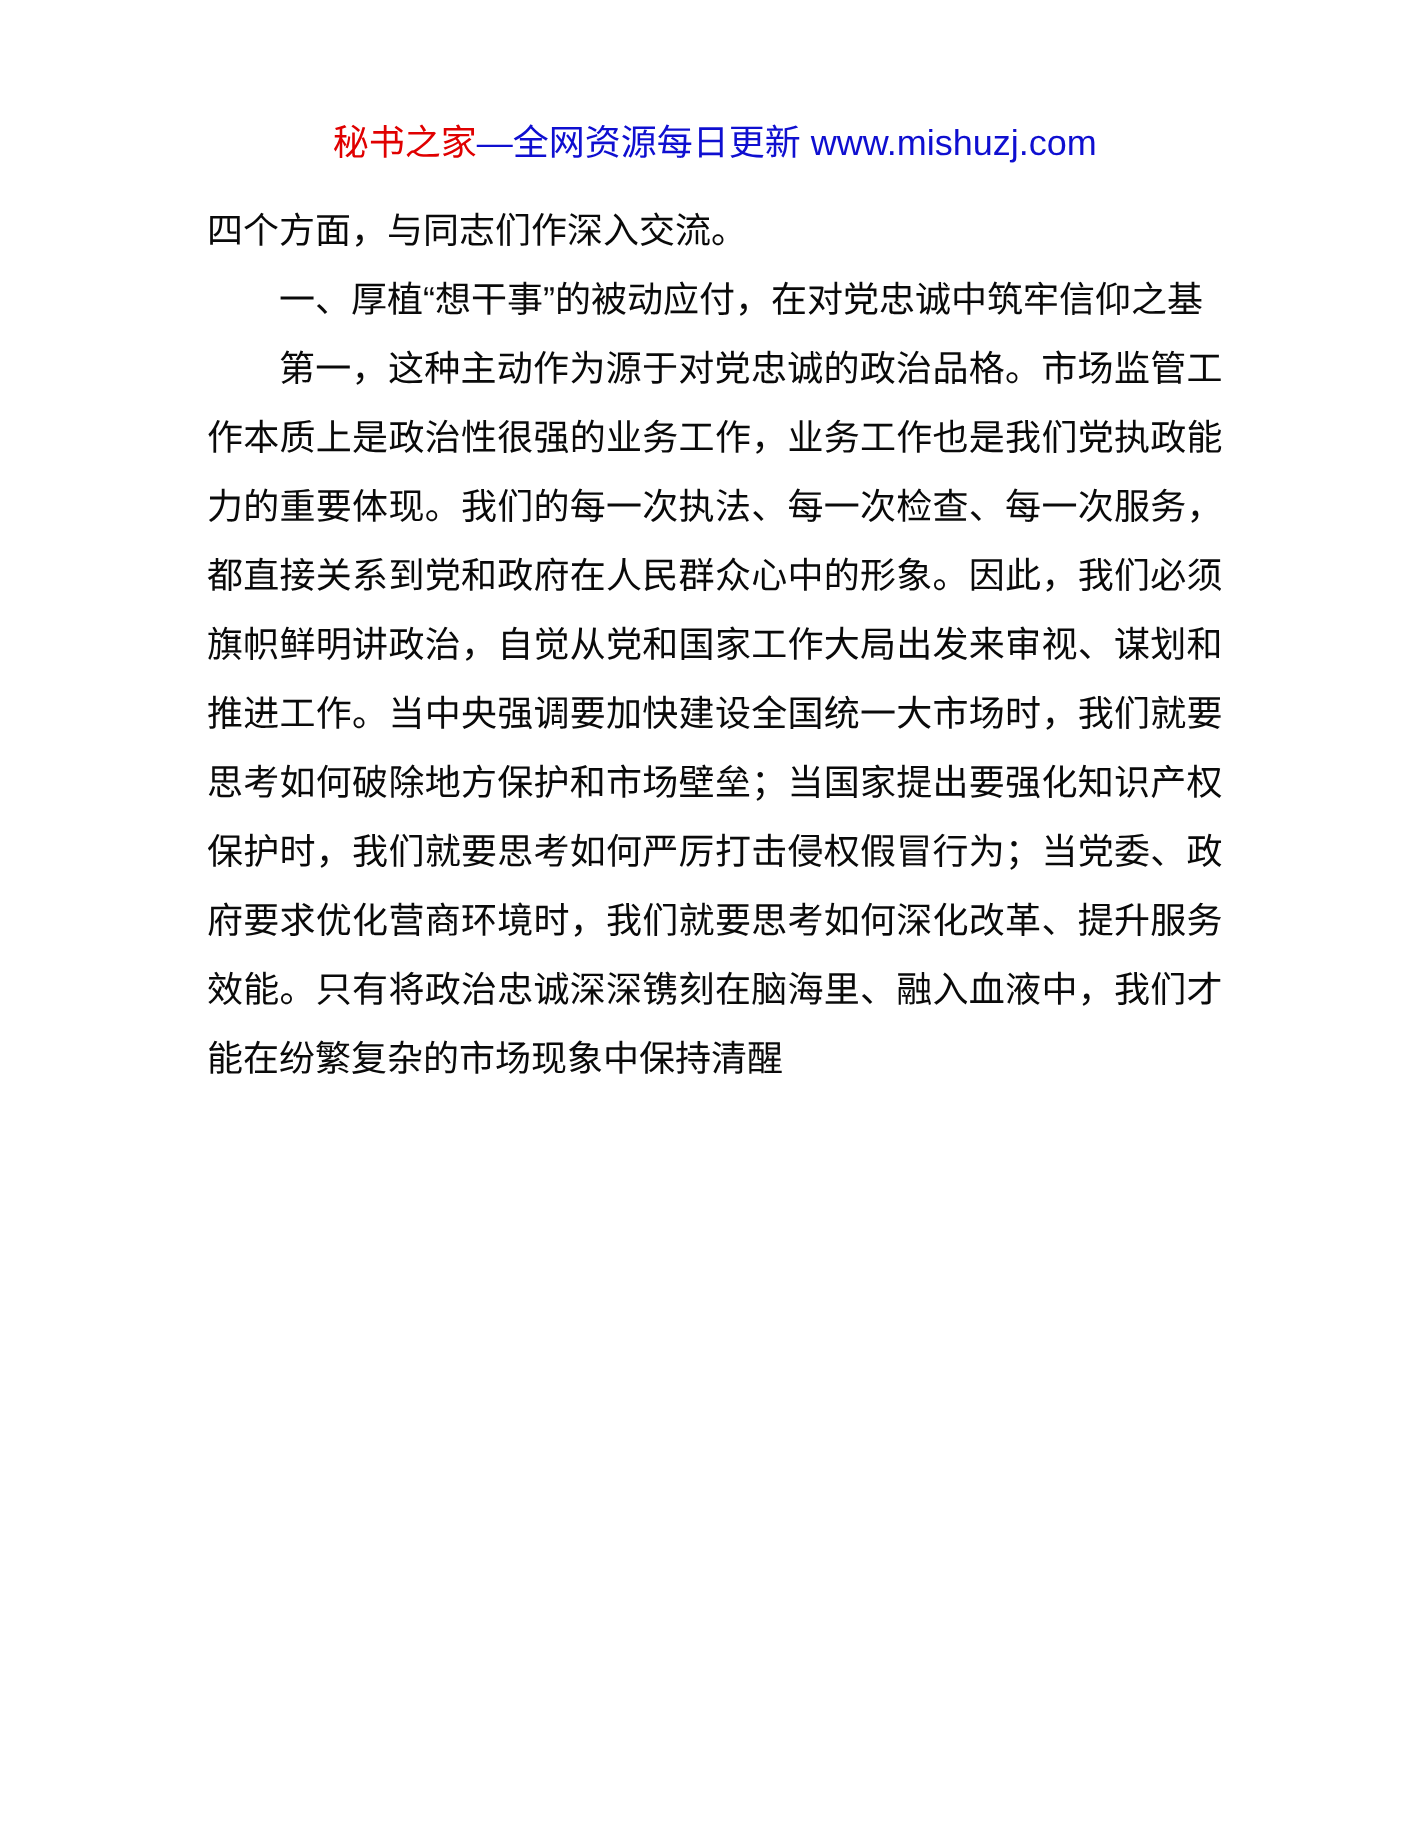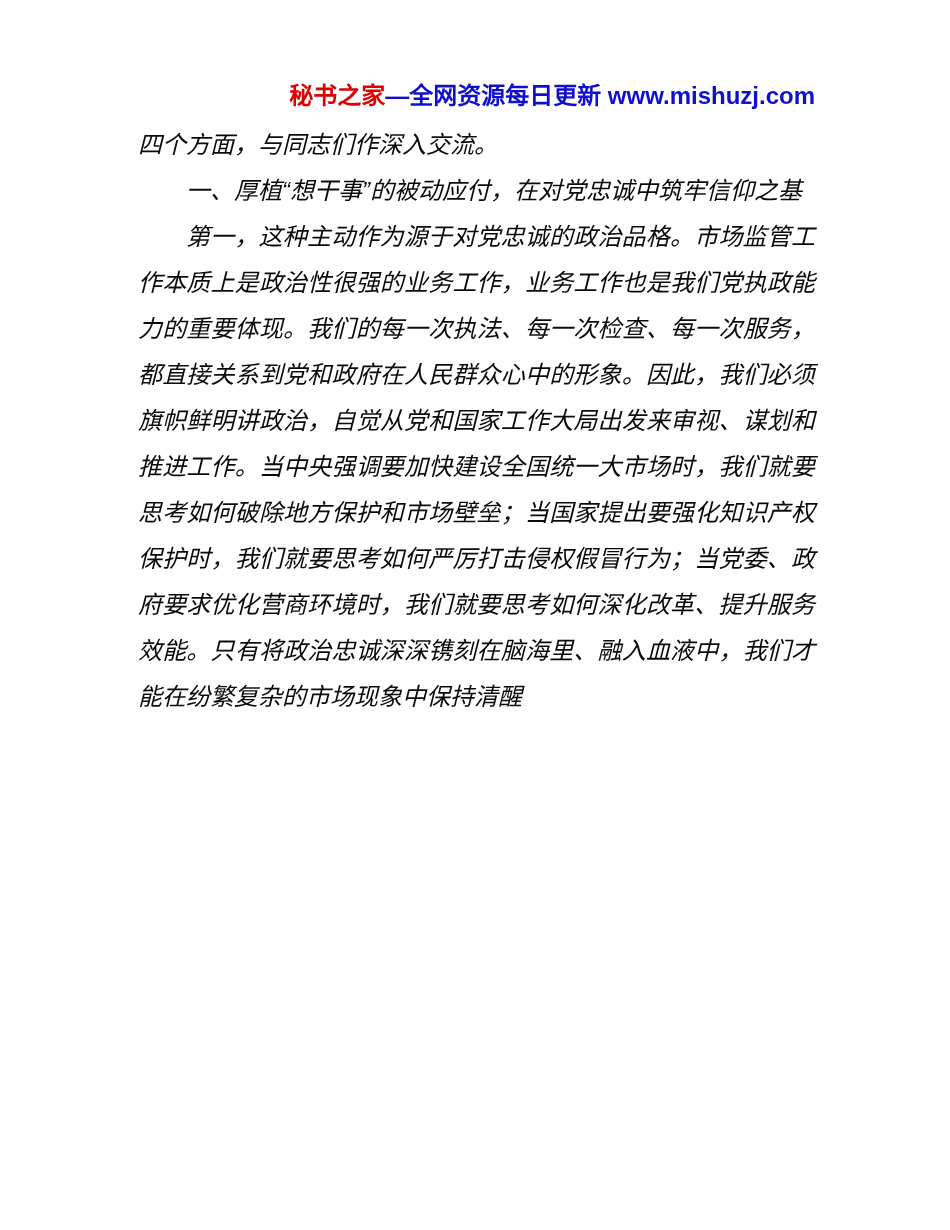--- a/index.html
+++ b/index.html
@@ -12,44 +12,43 @@
     width: 950px;
     height: 1230px;
     margin: 0 auto;
     background: #ffffff;
     box-sizing: border-box;
     padding: 78px 135px 0 138px;
     overflow: hidden;
     font-family: "Liberation Sans", sans-serif;
   }
   .doc-header {
-    text-align: right;
+    text-align: center;
     font-size: 24px;
     line-height: 36px;
-    margin-bottom: 8px;
-    font-weight: bold;
+    margin-bottom: 18px;
+    font-weight: normal;
     white-space: nowrap;
   }
   .doc-header .brand {
     color: #e00000;
   }
   .doc-header .tagline {
     color: #0f0fd0;
   }
   .doc-header .url {
     color: #0f0fd0;
     text-decoration: none;
     cursor: pointer;
   }
   .doc-body {
     color: #0a0a0a;
     font-size: 24px;
     line-height: 46px;
     text-align: justify;
-    font-style: italic;
   }
   .doc-body p {
     margin: 0;
     padding: 0;
   }
   .doc-body p.indent {
     text-indent: 2em;
   }
 </style>
 </head>

